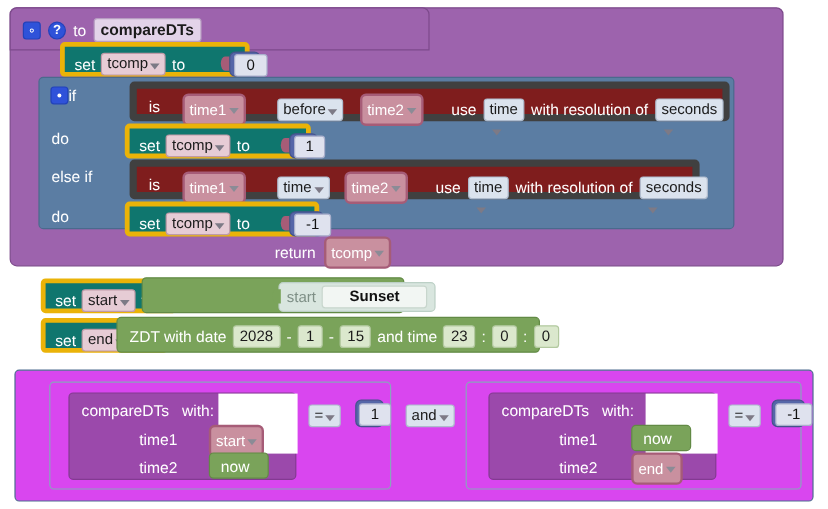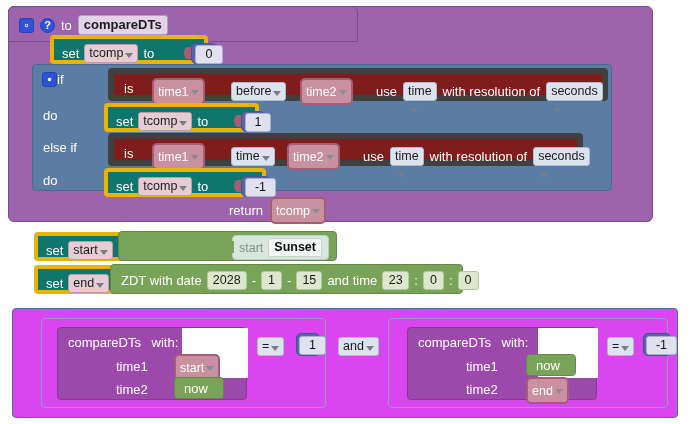--- a/index.html
+++ b/index.html
@@ -59,21 +59,21 @@
     background:#dbe8cd;border:1px solid #b3c9a0;border-radius:3px;
     padding:0 4px;height:17px;line-height:17px;color:#1a1a1a;font-size:12.5px;text-align:center;
   }
   .itemblk{
     background:#d9e6df;border:1px solid #bcd0c6;border-radius:4px;
     display:inline-flex;align-items:center;gap:5px;padding:0 6px;height:23px;
     color:#7e8f86;font-size:12.5px;
   }
   .itemval{
     background:#f2f6f3;border:1px solid #c8d6cd;border-radius:3px;
-    padding:0 5px;height:17px;line-height:17px;color:#111;font-weight:bold;font-size:12.5px;
+    padding:0 22px;height:17px;line-height:17px;color:#111;font-weight:bold;font-size:12.5px;
   }
 
   
   .call{background:#9b49ab;border:1px solid #833a92;border-radius:4px;}
 
   
   .gear,.qmark{
     width:15px;height:15px;border-radius:3px;background:#2f52d9;
     display:inline-flex;align-items:center;justify-content:center;
     color:#fff;font-size:10px;line-height:1;box-sizing:border-box;
@@ -249,21 +249,21 @@
 
 <div class="blk varb" style="left:10px;top:265px;width:106px;height:29px;">
   <div class="abs" style="left:8px;top:5px;display:flex;align-items:center;gap:5px;">
     <span class="txt" style="font-size:13px;">set</span>
     <span class="varfield">
       <span>end</span><i class="caret"></i>
     </span>
     <span class="txt" style="font-size:13px;">to</span>
   </div>
 </div>
-<div class="blk grn" style="left:110px;top:264px;width:353px;height:30px;">
+<div class="blk grn" style="left:97px;top:264px;width:353px;height:30px;">
   <div class="abs" style="left:10px;top:6px;display:flex;align-items:center;gap:5px;">
     <span class="txt" style="font-size:13px;">ZDT with date</span>
     <span class="grnfield" style="min-width:30px;">2028</span>
     <span class="txt">-</span>
     <span class="grnfield" style="min-width:11px;">1</span>
     <span class="txt">-</span>
     <span class="grnfield" style="min-width:16px;">15</span>
     <span class="txt" style="font-size:13px;">and time</span>
     <span class="grnfield" style="min-width:17px;">23</span>
     <span class="txt">:</span>

